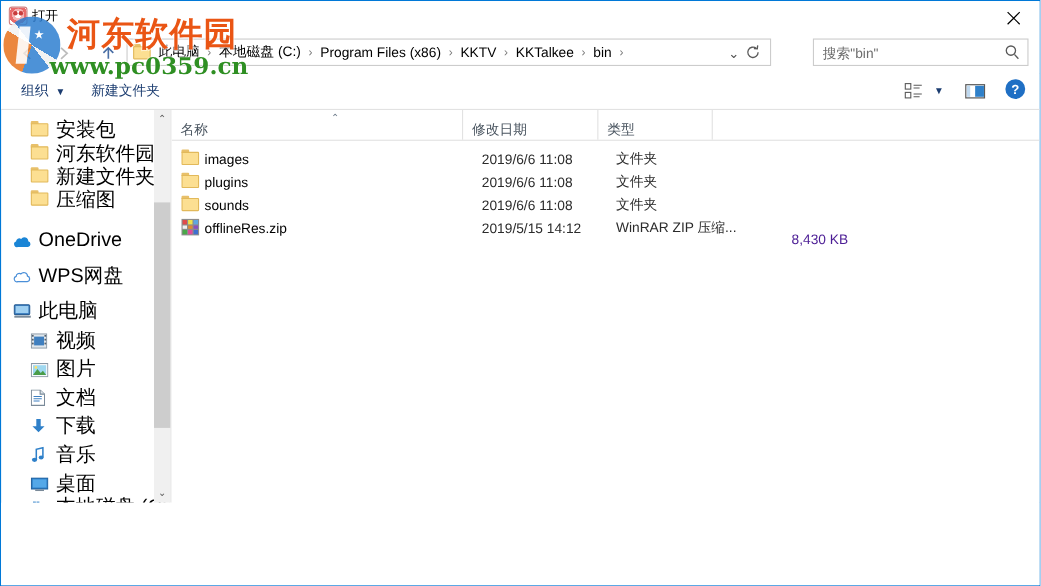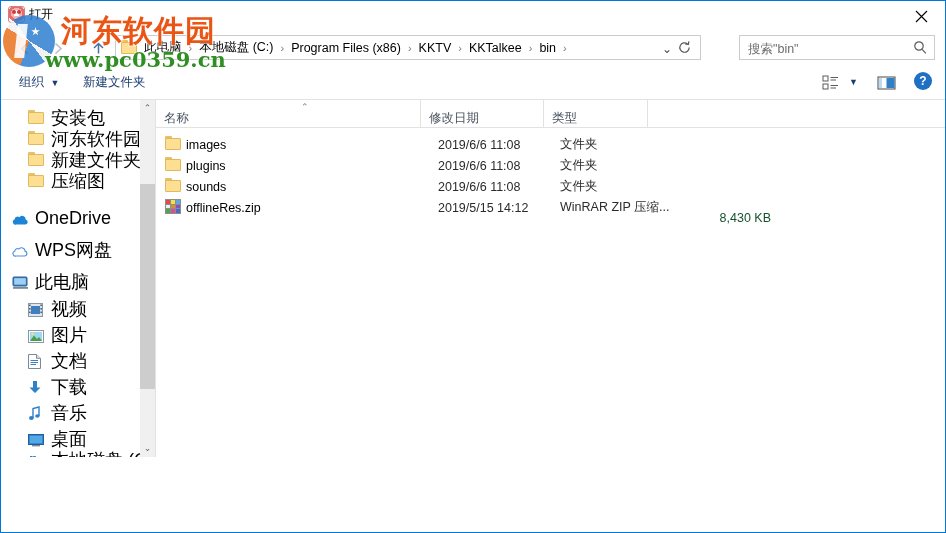--- a/index.html
+++ b/index.html
@@ -140,21 +140,21 @@
     position:absolute;left:145px;top:2px;font-size:9px;color:#6f7d8c;
   }
   .head-rule{position:absolute;left:0;top:27px;width:789px;height:1px;background:#e2e2e2;}
   .row{
     position:absolute;left:0;width:789px;height:21px;display:flex;align-items:center;cursor:default;
   }
   .cell{position:absolute;font-size:12.5px;color:#000;white-space:nowrap;}
   .cell.name{left:30px;}
   .cell.date{left:282px;color:#2b2b2b;}
   .cell.type{left:404px;color:#2b2b2b;}
-  .cell.size{left:549px;color:#14532d;text-align:right;width:66px;margin-top:20px;}
+  .cell.size{left:549px;color:#4c1d95;text-align:right;width:66px;margin-top:20px;}
   .row-icon{position:absolute;left:9px;top:2px;width:17px;height:15px;}
   
   .folder{
     position:relative;width:17px;height:14px;
   }
   .folder .tab{
     position:absolute;left:0;top:0;width:7px;height:3px;background:#e8c06a;border-radius:1px 1px 0 0;
   }
   .folder .body{
     position:absolute;left:0;top:2px;width:16px;height:12px;background:#fcdf92;border:1px solid #e2b95a;

